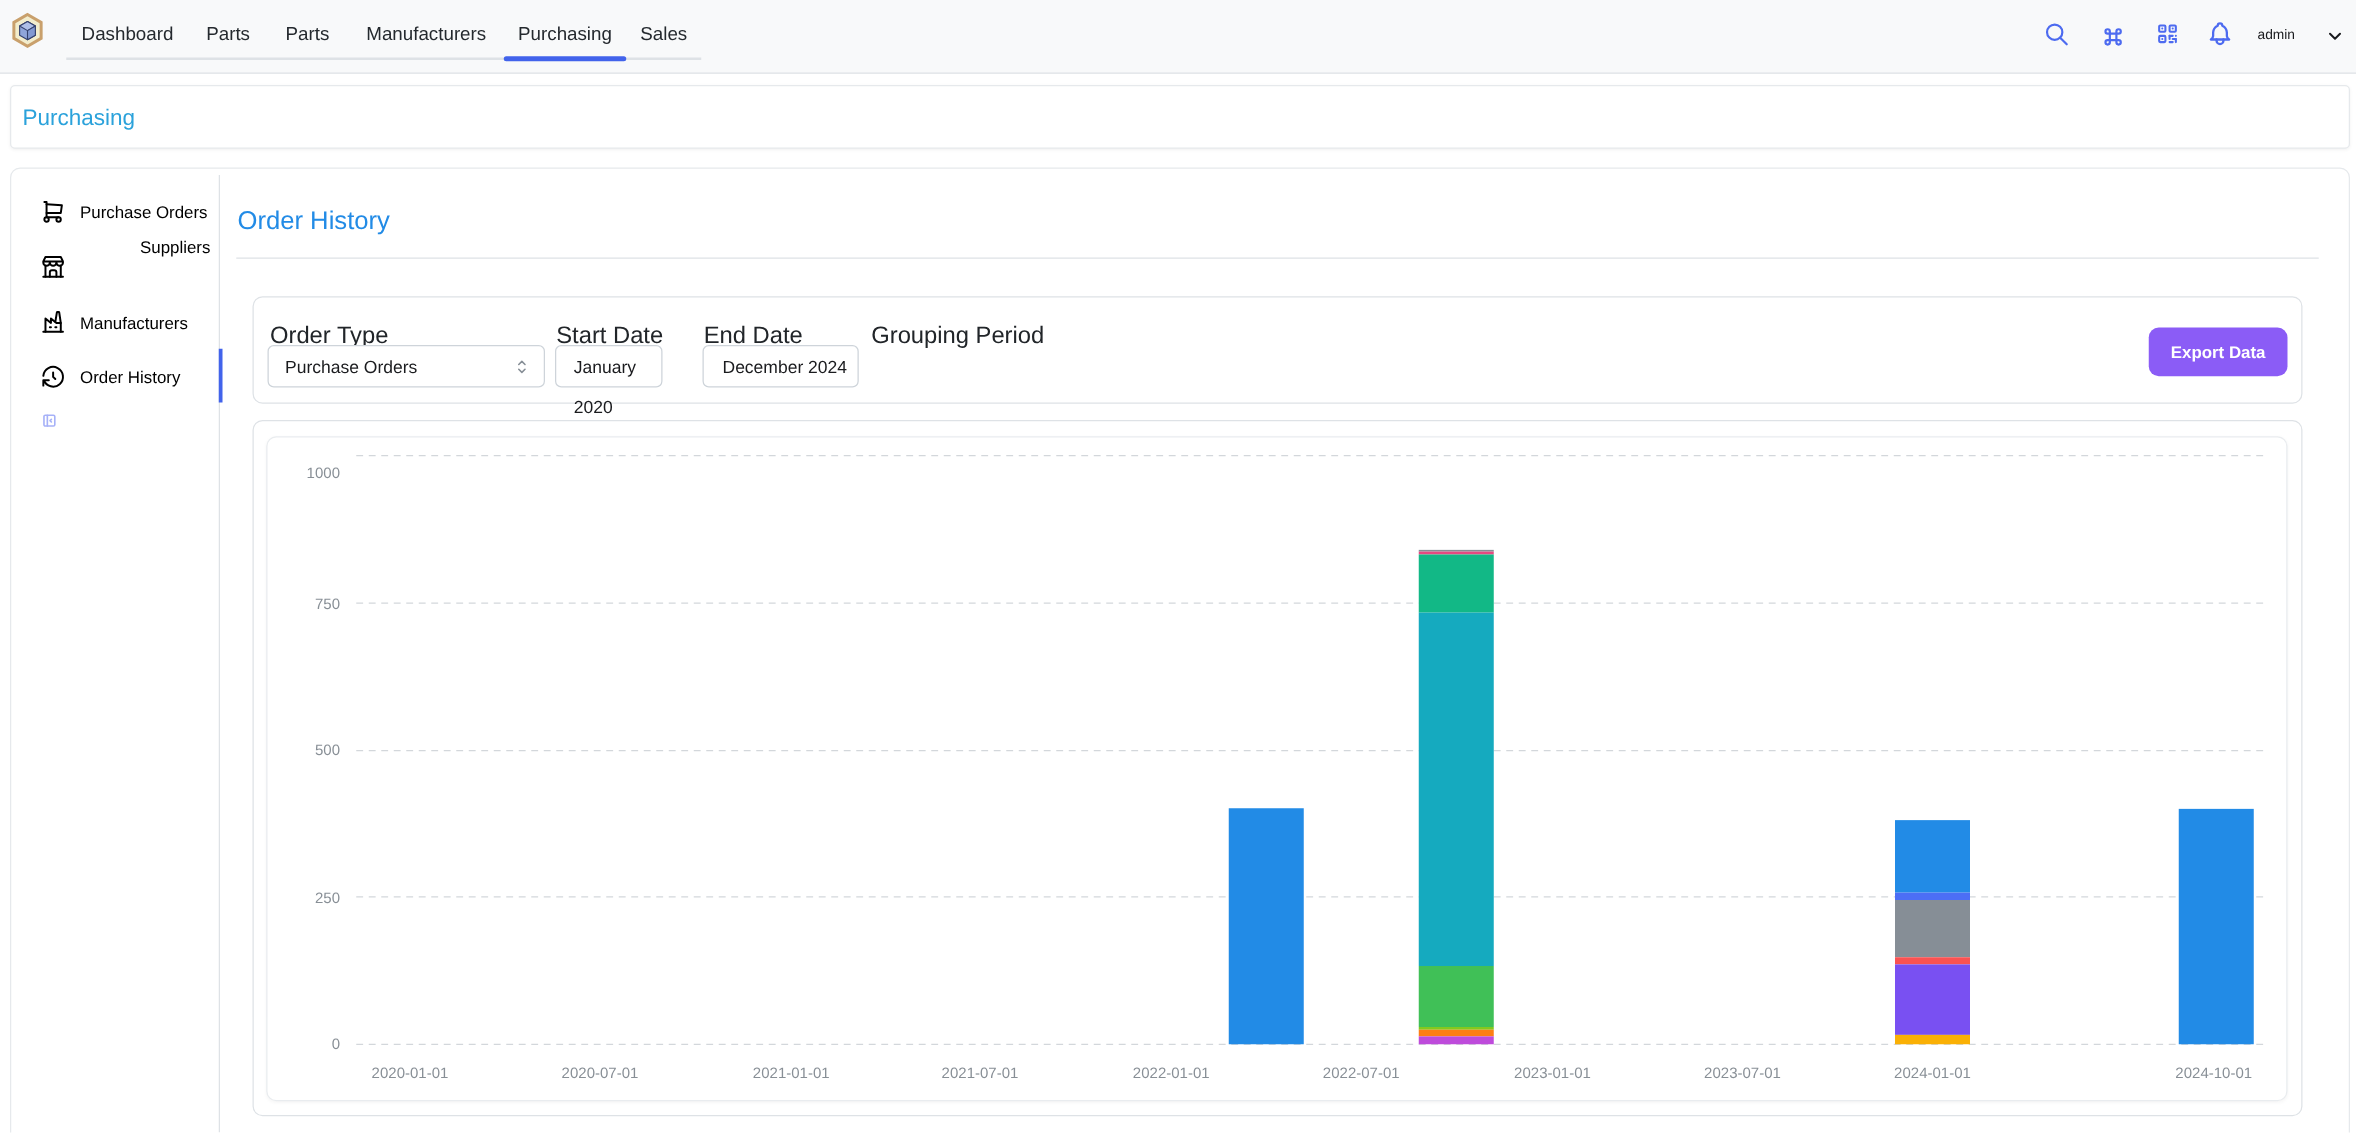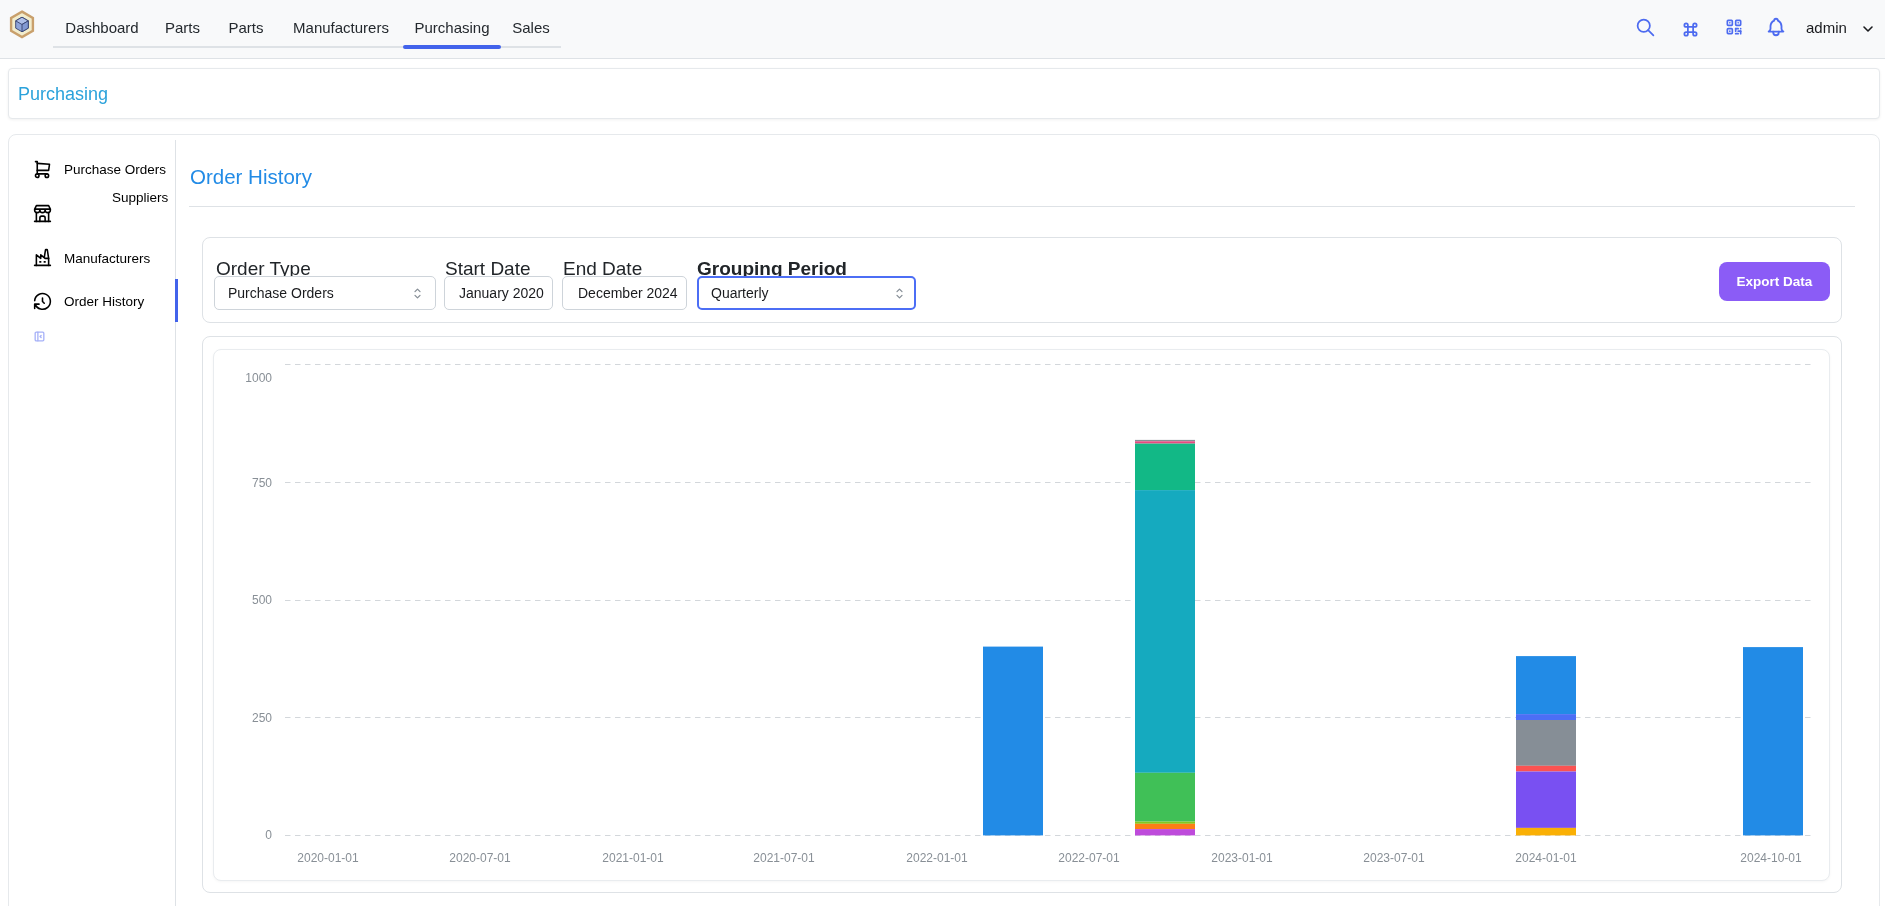--- a/index.html
+++ b/index.html
@@ -9,21 +9,21 @@
 #page { position:relative; width:1885px; height:906px;padding-left:36px; }
 
 
 #navbar { position:absolute; left:0; top:0; width:1885px; height:59px;
   background:#f8f9fa; border-bottom:1px solid #dee2e6; }
 .tab { position:absolute; top:10px; height:36px; line-height:36px; font-size:15px;
   color:#24292e; text-align:center; }
 #tabline { position:absolute; left:53px; top:46px; width:508px; height:1.5px; background:#dee2e6; }
 #tabline-active { position:absolute; left:403px; top:45px; width:98px; height:3.5px; background:#4263eb; border-radius:2px; }
 .navicon { position:absolute; top:17px; }
-#admin-name { position:absolute; left:1806px; top:0; height:56px; line-height:56px; font-size:15px; color:#1a1b1e; }
+#admin-name { position:absolute; left:1806px; top:0; height:56px; line-height:56px; font-size:11px; color:#1a1b1e; }
 
 
 #pheader { position:absolute; left:8px; top:68px; width:1872px; height:51px;
   background:#fff; border:1px solid #e6e9ec; border-radius:4px;
   box-shadow:0 1px 3px rgba(0,0,0,0.06); }
 #pheader-title { position:absolute; left:9px; top:15px; font-size:18px; color:#2ba2db; }
 
 
 #maincard { position:absolute; left:8px; top:134px; width:1872px; height:790px;
   background:#fff; border:1px solid #e6e9ec; border-radius:8px; }
@@ -150,30 +150,24 @@
 
   <div id="filtercard"></div>
   <div class="flabel" style="left:216px;">Order Type</div>
   <div class="finput" style="left:214px; width:222px; padding-left:13px;">Purchase Orders
     <svg class="abs" style="left:195px; top:9px;" width="15" height="15" viewBox="0 0 24 24" fill="none" stroke="#868e96" stroke-width="2" stroke-linecap="round" stroke-linejoin="round">
       <path d="M8 9l4 -4l4 4"></path>
         <path d="M16 15l-4 4l-4 -4"></path>
     </svg>
   </div>
   <div class="flabel" style="left:445px;">Start Date</div>
-  <div class="finput" style="left:444px; width:109px; padding-left:14px;">January 2020</div>
+  <div class="finput" style="left:444px; width:86px; padding-left:14px;">January 2020</div>
   <div class="flabel" style="left:563px;">End Date</div>
   <div class="finput" style="left:562px; width:125px; padding-left:15px;">December 2024</div>
-  <div class="flabel" style="left:697px;font-weight:bold;">Grouping Period</div>
-  <div class="finput" style="left:697px; width:219px; border:2px solid #4c6ef5; line-height:30px; padding-left:12px;">Quarterly
-    <svg class="abs" style="left:193px; top:8px;" width="15" height="15" viewBox="0 0 24 24" fill="none" stroke="#868e96" stroke-width="2" stroke-linecap="round" stroke-linejoin="round">
-      <path d="M8 9l4 -4l4 4"></path>
-        <path d="M16 15l-4 4l-4 -4"></path>
-    </svg>
-  </div>
+  <div class="flabel" style="left:697px;">Grouping Period</div>
   <div id="export-btn">Export Data</div>
 
   <div id="chartcard"></div>
   <div id="chartpaper"></div>
   <svg class="abs" style="left:213px; top:349px;" width="1617" height="532" viewBox="0 0 1617 532">
 
     <g stroke="#d3d7db" stroke-width="1" stroke-dasharray="5.5 4.5">
       <line x1="72" y1="15.5" x2="1601" y2="15.5"></line>
       <line x1="72" y1="133.5" x2="1601" y2="133.5"></line>
       <line x1="72" y1="251.5" x2="1601" y2="251.5"></line>

